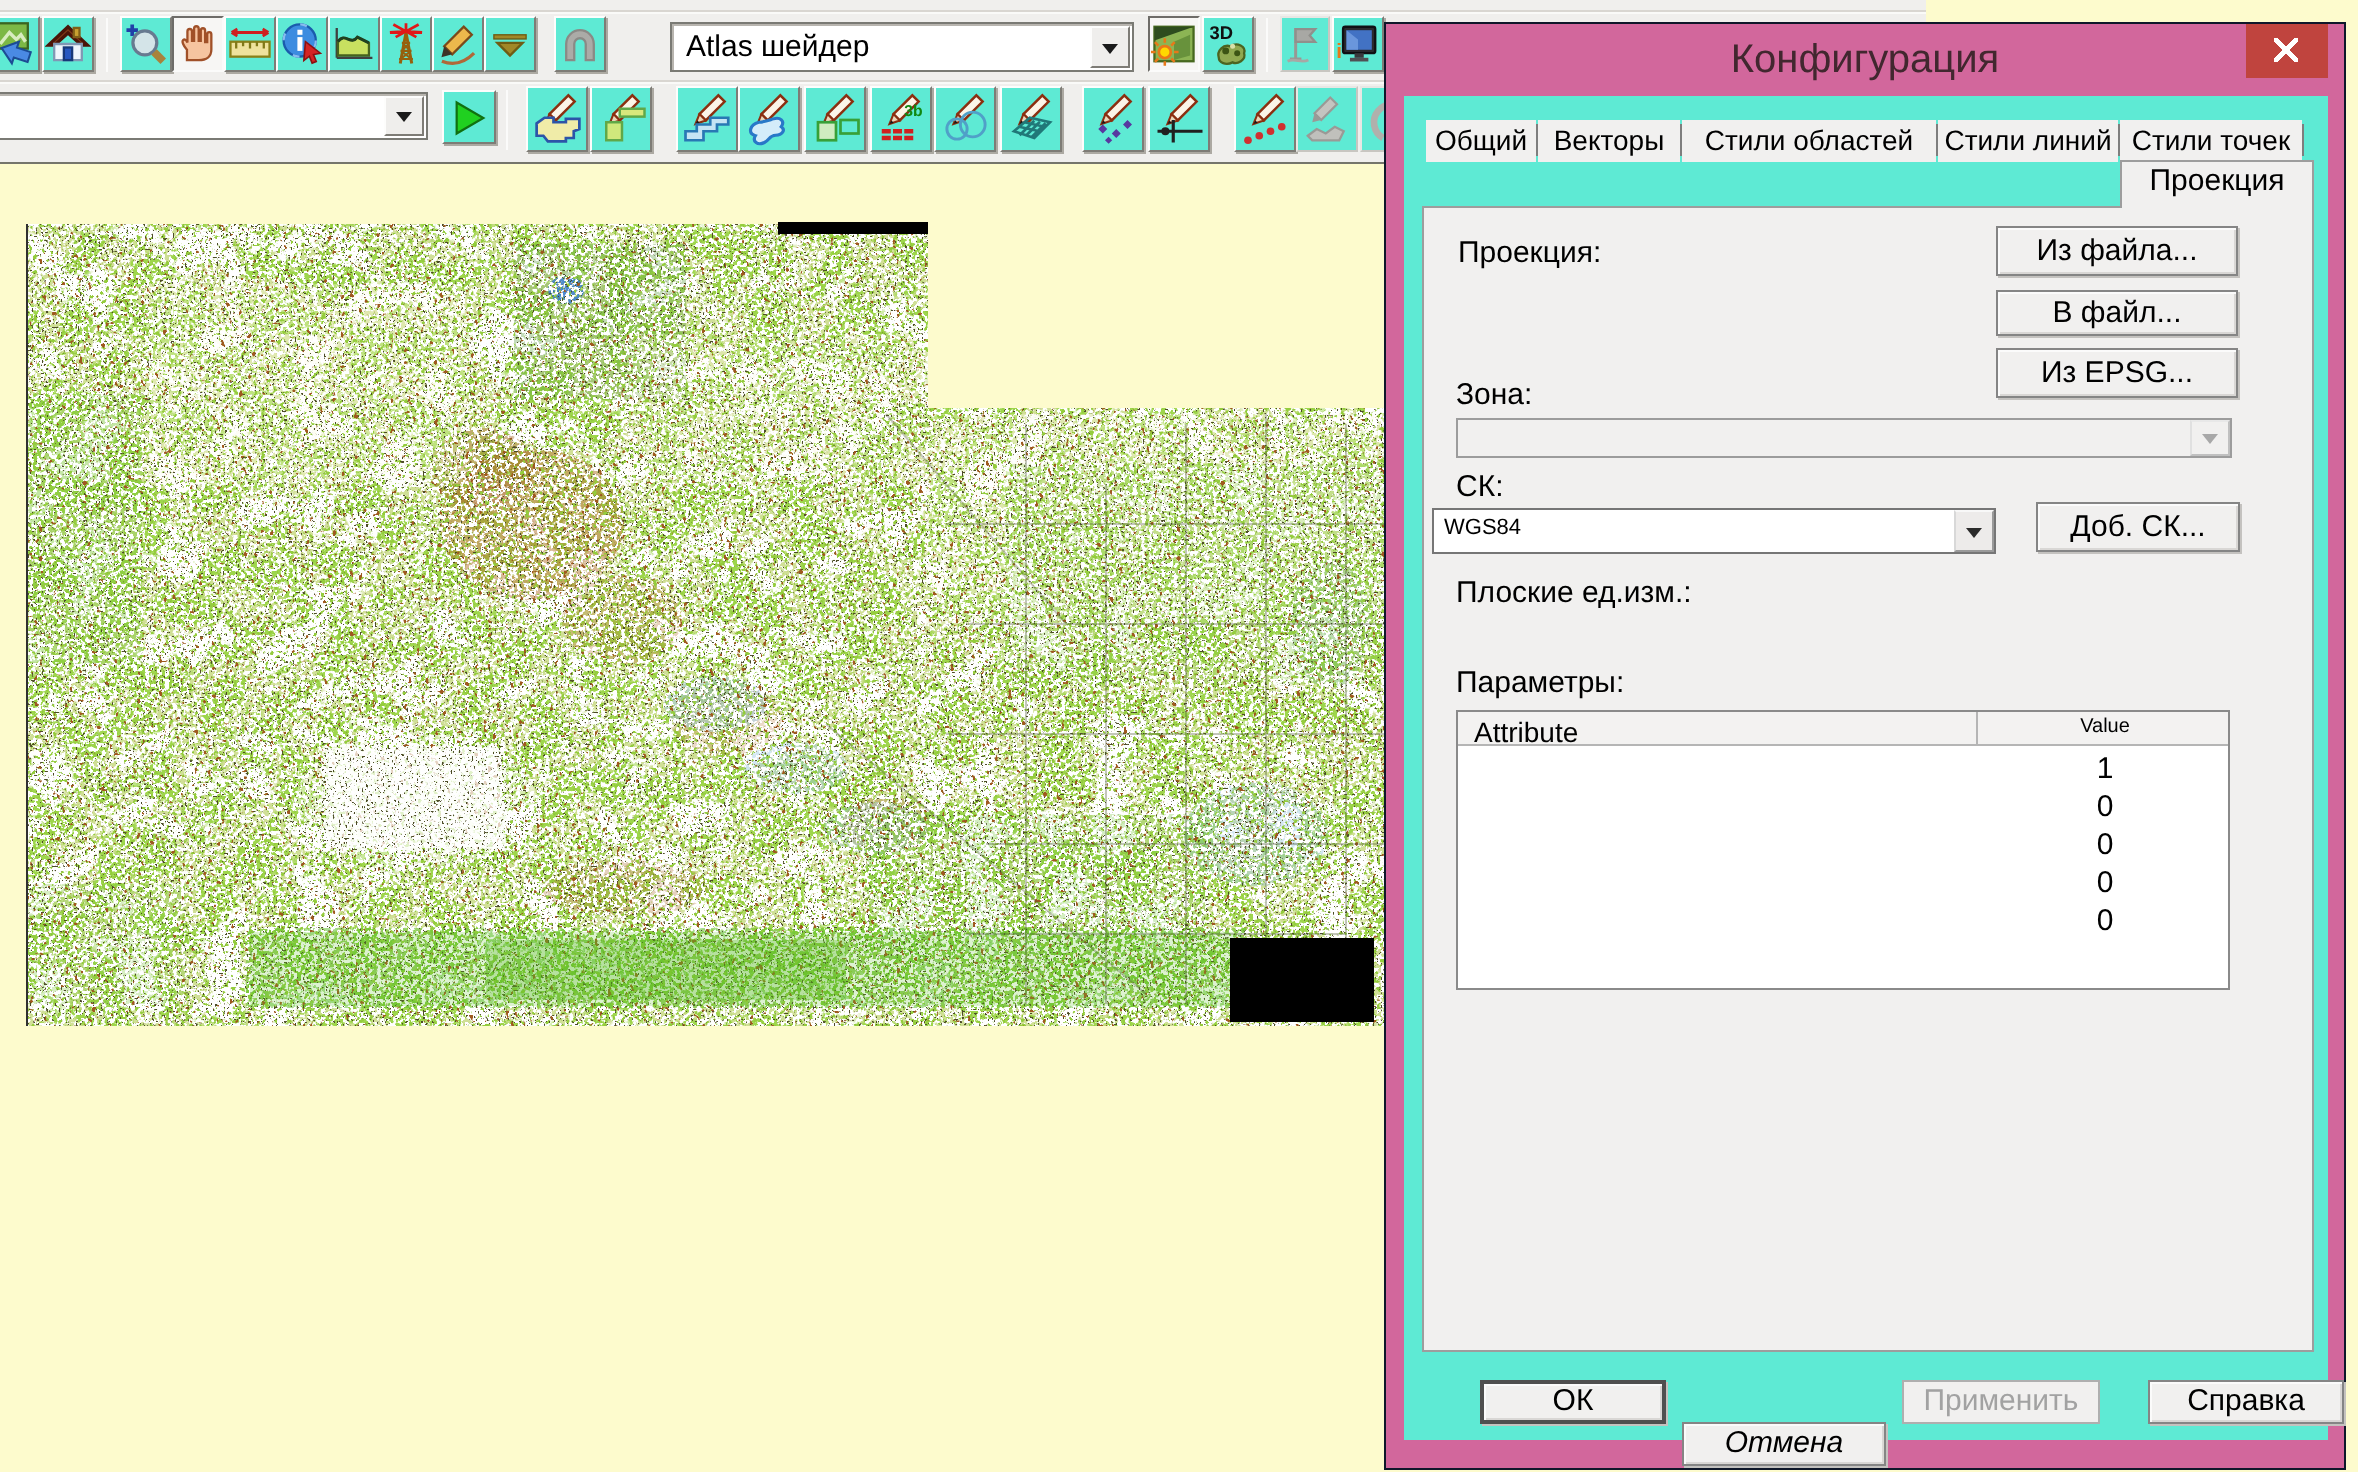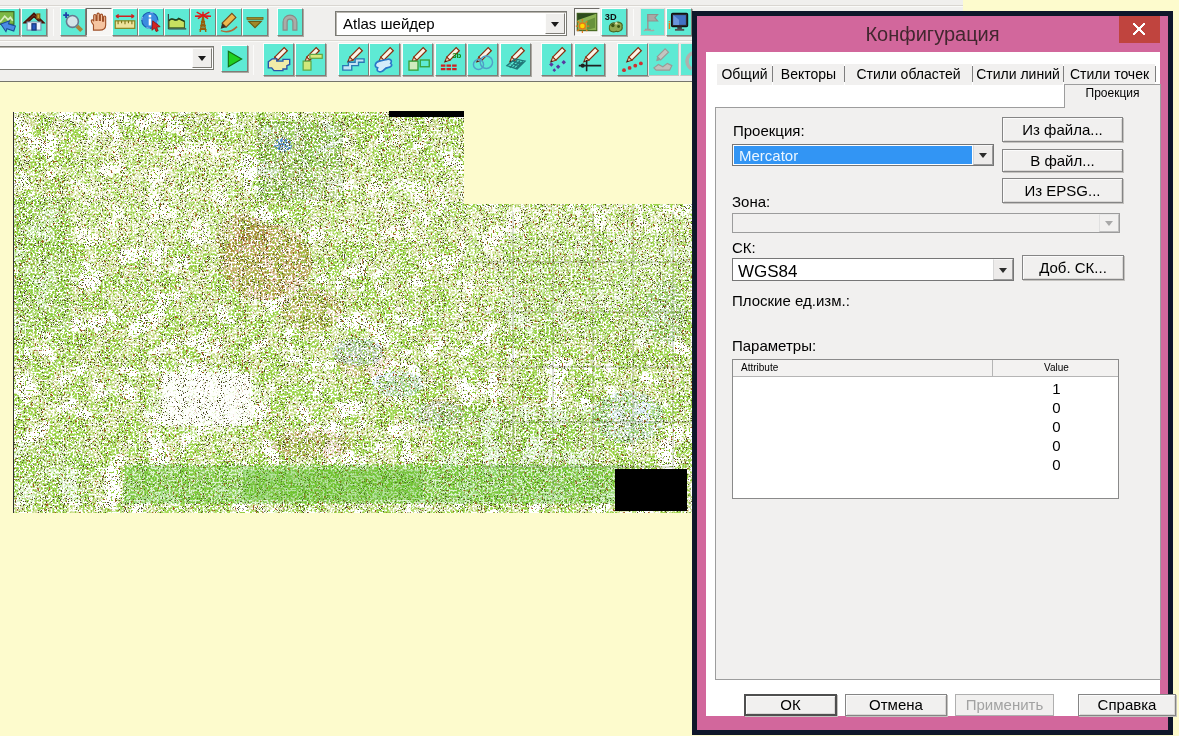--- a/index.html
+++ b/index.html
@@ -35,24 +35,24 @@
   background:#EFEEEC; border:1px solid; border-color:#FDFDFC #7E7C76 #7E7C76 #FDFDFC;
 }
 .tcombo .tarrow:after {
   content:""; position:absolute; left:50%; top:50%; margin:-2px 0 0 -4px;
   border:4px solid transparent; border-top:5px solid #1A1A1A;
 }
 .map-black { position:absolute; background:#000; }
 
 #dlg {
   position:absolute; left:692px; top:11px; width:481px; height:724px;
-  background:#D2679C; border:5px solid #0f172a;
+  background:#D2679C; border:1px solid #0f172a;
   padding:36px 8px 14px 9px;
 }
-#dlg-client { position:relative; width:100%; height:100%; background:#ffffff; }
+#dlg-client { position:relative; width:100%; height:100%; background:#5eead4; }
 #dlg-title {
   position:absolute; left:0; top:7px; width:100%; text-align:center;
   font-size:20px; color:#42272F;
 }
 #dlg-close {
   position:absolute; right:8px; top:0; width:41px; height:27px;
   background:#C0443E;
 }
 #dlg-close:after {
   content:""; position:absolute; left:14px; top:7px; width:12px; height:12px;
@@ -63,21 +63,21 @@
 .tabrow { position:absolute; font-size:14px; color:#000; white-space:nowrap; height:21px; line-height:21px; }
 .tab { display:inline-block; background:#F1F0EF; text-align:center; }
 .tsep { display:inline-block; width:1px; height:16px; background:#7E7E7E; vertical-align:-3px; }
 #pane {
   position:absolute; left:9px; top:55px; width:446px; height:573px;
   background:#F1F0EF; border:1px solid #9D9D9D;
 }
 #activetab {
   position:absolute; left:358px; top:32px; width:97px; height:24px;
   background:#F1F0EF; border:1px solid #9D9D9D; border-bottom:none;
-  text-align:center; font-size:12px; padding-top:1px; z-index:3;
+  text-align:center; font-size:15px; padding-top:1px; z-index:3;
 }
 .lbl { position:absolute; font-size:15px; color:#000; z-index:4; }
 .combo { position:absolute; background:#fff; border:1px solid #767676; z-index:4; }
 .combo .arrow {
   position:absolute; right:0; top:0; bottom:0; width:20px;
   background:#EDEBEA; border:1px solid; border-color:#F8F8F8 #9A9A9A #9A9A9A #D8D8D8;
 }
 .combo .arrow:after {
   content:""; position:absolute; left:50%; top:50%; margin:-2px 0 0 -4px;
   border:4px solid transparent; border-top:5px solid #2B2B2B;
@@ -428,49 +428,45 @@
   <div id="dlg-title">Конфигурация</div>
   <div id="dlg-close"></div>
   <div id="dlg-client">
     <div class="tabrow" style="left:11px;top:12px;">
       <span class="tab" style="width:55px;">Общий</span><span class="tsep"></span><span class="tab" style="width:71px;">Векторы</span><span class="tsep"></span><span class="tab" style="width:127px;">Стили областей</span><span class="tsep"></span><span class="tab" style="width:90px;">Стили линий</span><span class="tsep"></span><span class="tab" style="width:91px;">Стили точек</span><span class="tsep"></span>
     </div>
     <div id="activetab">Проекция</div>
     <div id="pane"></div>
 
     <div class="lbl" style="left:27px;top:70px;">Проекция:</div>
-    <div class="combo" id="combo-merc" style="left:26px;top:92px;width:262px;height:22px;">
-      <div style="position:absolute;left:1px;top:1px;right:21px;bottom:1px;background:#3295F4;color:#EAF6FF;font-size:15px;padding:1px 0 0 5px;">Mercator</div>
-      <div class="arrow"></div>
-    </div>
     <div class="btn" style="left:296px;top:65px;width:121px;height:25px;line-height:23px;">Из файла...</div>
     <div class="btn" style="left:296px;top:97px;width:121px;height:23px;line-height:21px;">В файл...</div>
     <div class="btn" style="left:296px;top:126px;width:121px;height:25px;line-height:23px;">Из EPSG...</div>
 
     <div class="lbl" style="left:26px;top:141px;">Зона:</div>
     <div class="combo" style="left:26px;top:161px;width:388px;height:20px;background:#F1F0EF;border-color:#9C9C9C;">
       <div class="arrow dis" style="background:#F1F0EF;border-color:#E8E8E8 #C0C0C0 #C0C0C0 #E0E0E0;"></div>
     </div>
 
     <div class="lbl" style="left:26px;top:187px;">СК:</div>
-    <div class="combo" style="left:26px;top:206px;width:282px;height:23px;font-size:17px;">
+    <div class="combo" style="left:14px;top:206px;width:282px;height:23px;font-size:11px;">
       <div style="position:absolute;left:5px;top:3px;">WGS84</div>
       <div class="arrow"></div>
     </div>
     <div class="btn" style="left:316px;top:203px;width:102px;height:25px;line-height:23px;">Доб. СК...</div>
 
     <div class="lbl" style="left:26px;top:240px;">Плоские ед.изм.:</div>
 
     <div class="lbl" style="left:26px;top:285px;">Параметры:</div>
     <div id="ptable" style="position:absolute;left:26px;top:307px;width:387px;height:140px;background:#fff;border:1px solid #8A8A8A;font-size:15px;z-index:4;">
       <div style="position:absolute;left:0;top:0;width:100%;height:17px;background:#F3F2F1;border-bottom:1px solid #B5B5B5;"></div>
       <div style="position:absolute;left:259px;top:0;width:1px;height:17px;background:#B5B5B5;"></div>
-      <div style="position:absolute;left:8px;top:2px;font-size:10px;">Attribute</div>
+      <div style="position:absolute;left:8px;top:2px;font-size:14px;">Attribute</div>
       <div style="position:absolute;left:260px;top:2px;width:127px;text-align:center;font-size:10px;">Value</div>
       <div style="position:absolute;left:260px;top:19px;width:127px;text-align:center;line-height:19px;">1<br>0<br>0<br>0<br>0</div>
     </div>
 
     <div class="btn" style="left:38px;top:642px;width:93px;height:22px;line-height:17px;border:2px solid #4F4F4F;">ОК</div>
-    <div class="btn" style="left:139px;top:642px;width:102px;height:22px;line-height:20px;">Отмена</div>
+    <div class="btn" style="left:139px;top:663px;width:102px;height:22px;line-height:20px;font-style:italic;">Отмена</div>
     <div class="btn" style="left:249px;top:642px;width:99px;height:22px;line-height:20px;color:#A2A2A2;border-color:#AFAFAF;box-shadow:none;">Применить</div>
     <div class="btn" style="left:372px;top:642px;width:98px;height:22px;line-height:20px;">Справка</div>
   </div>
 </div>
 
 </body></html>

